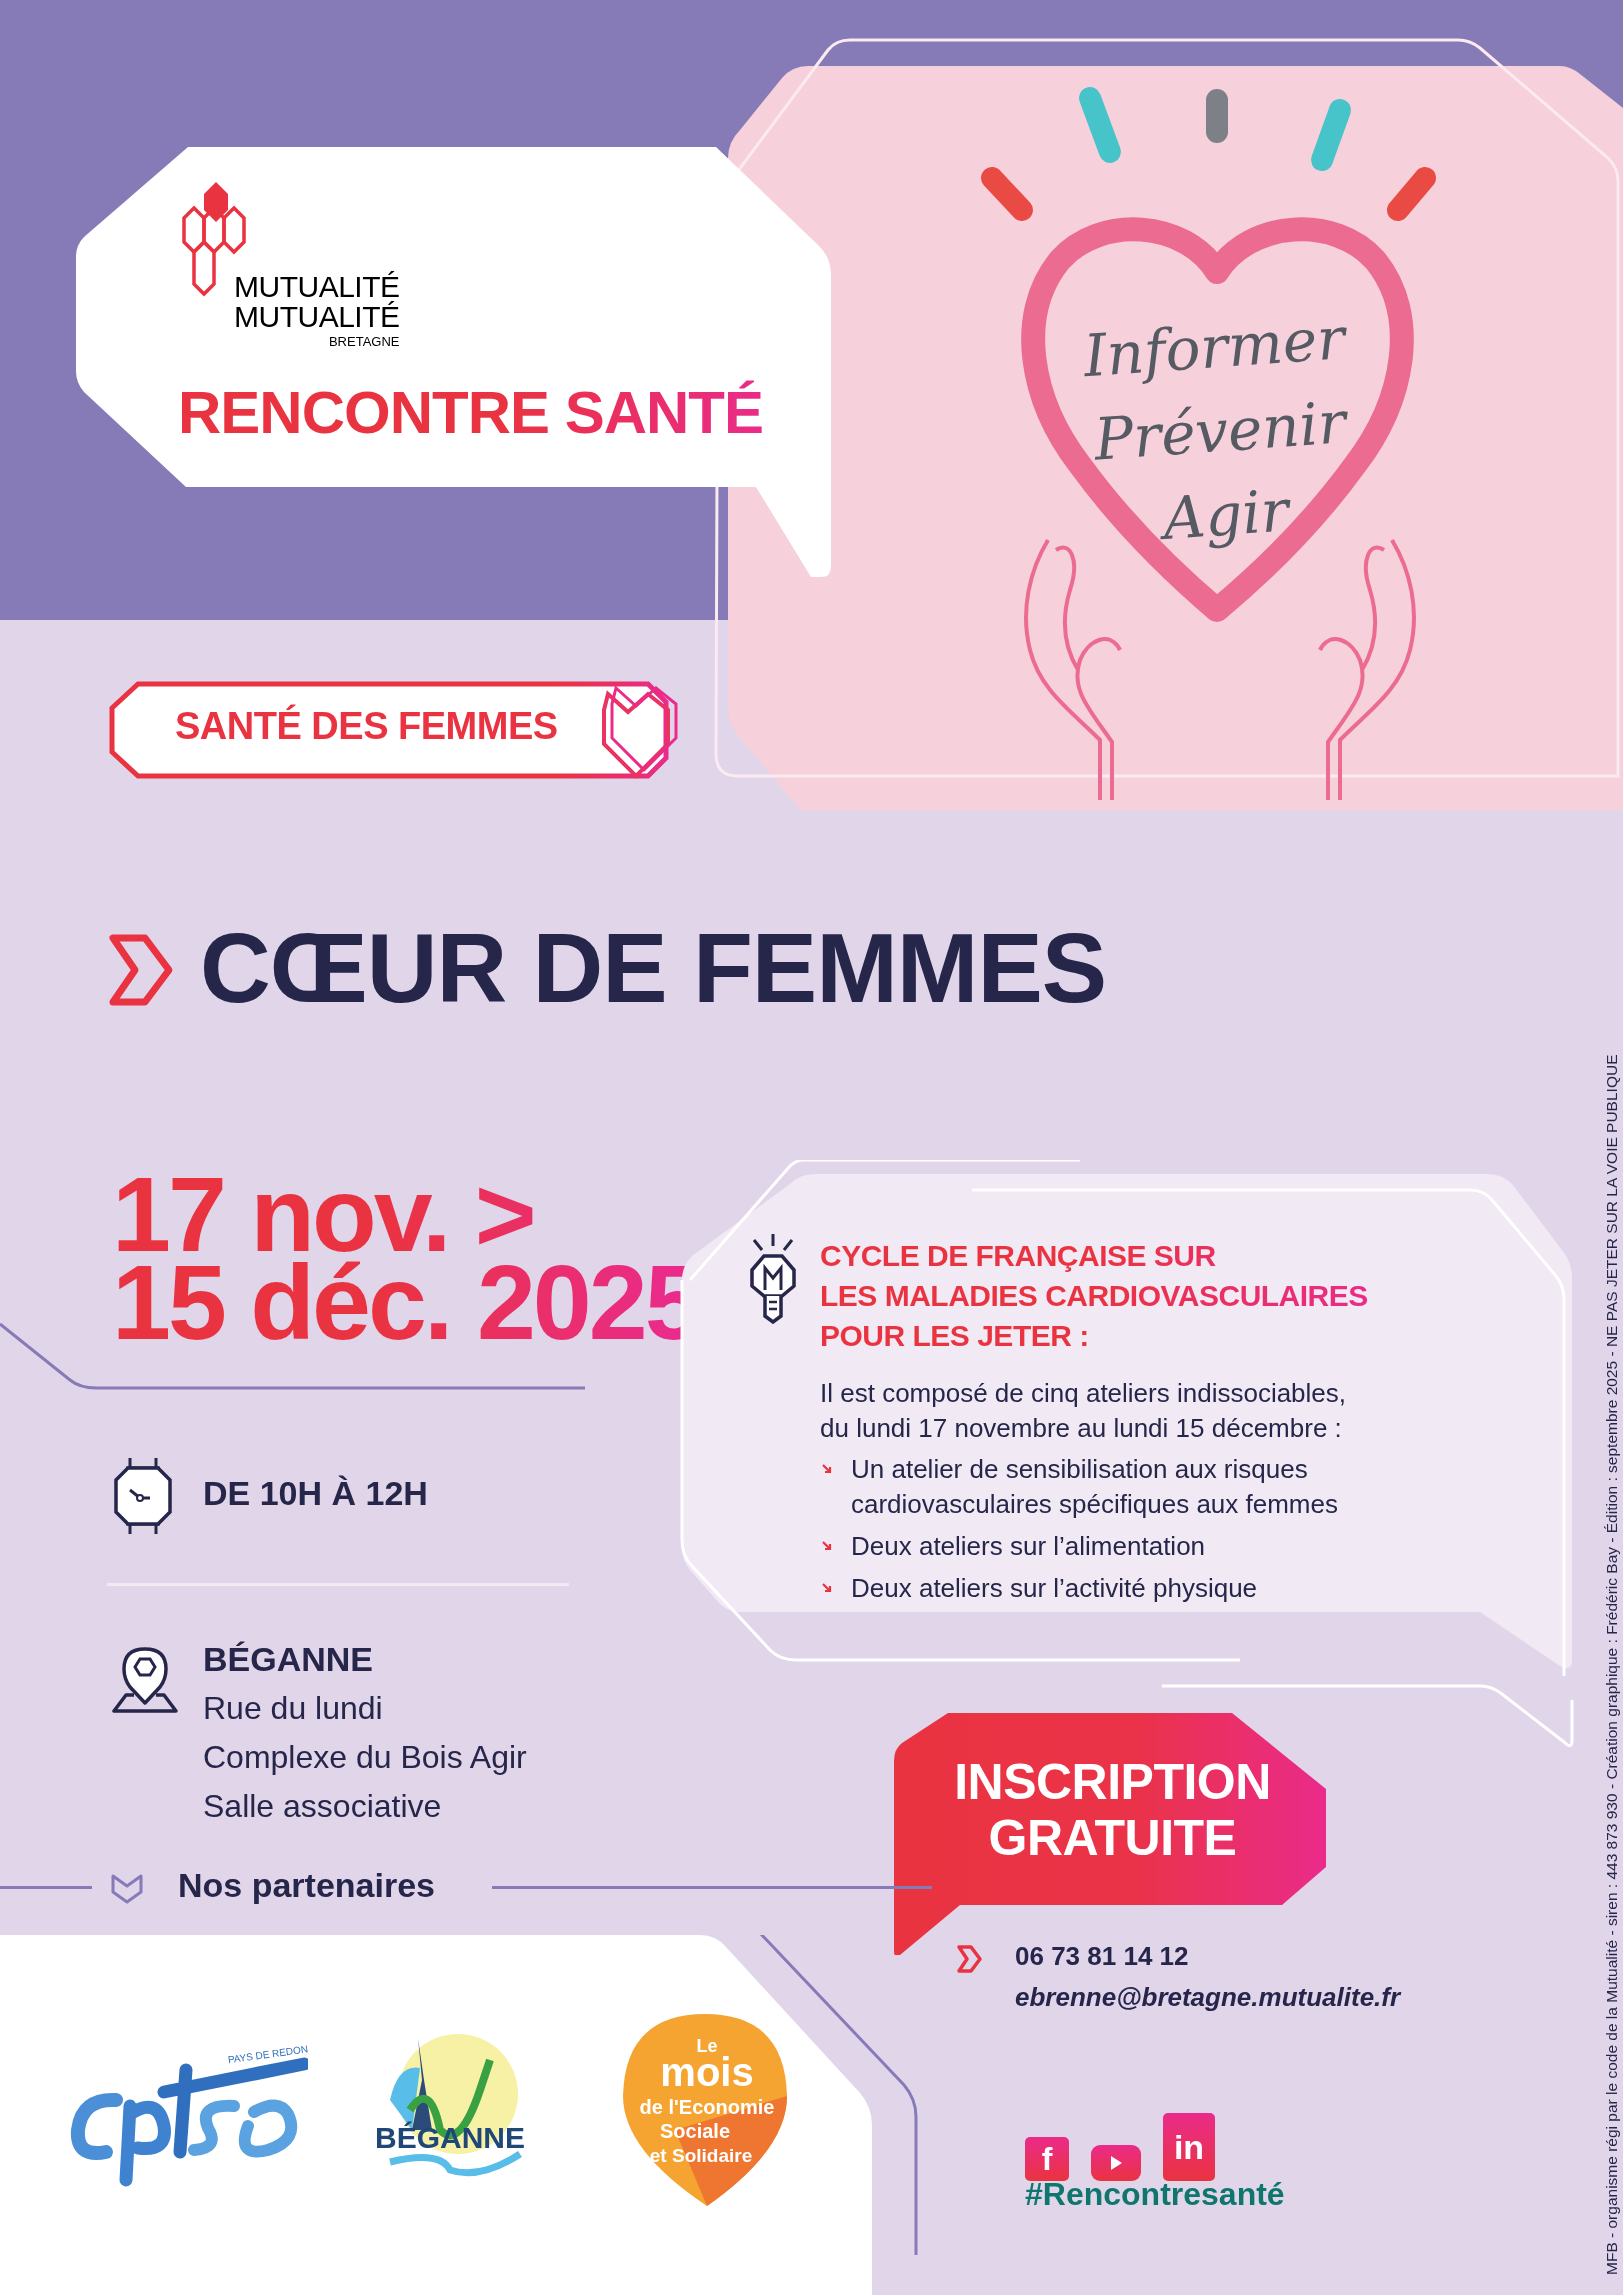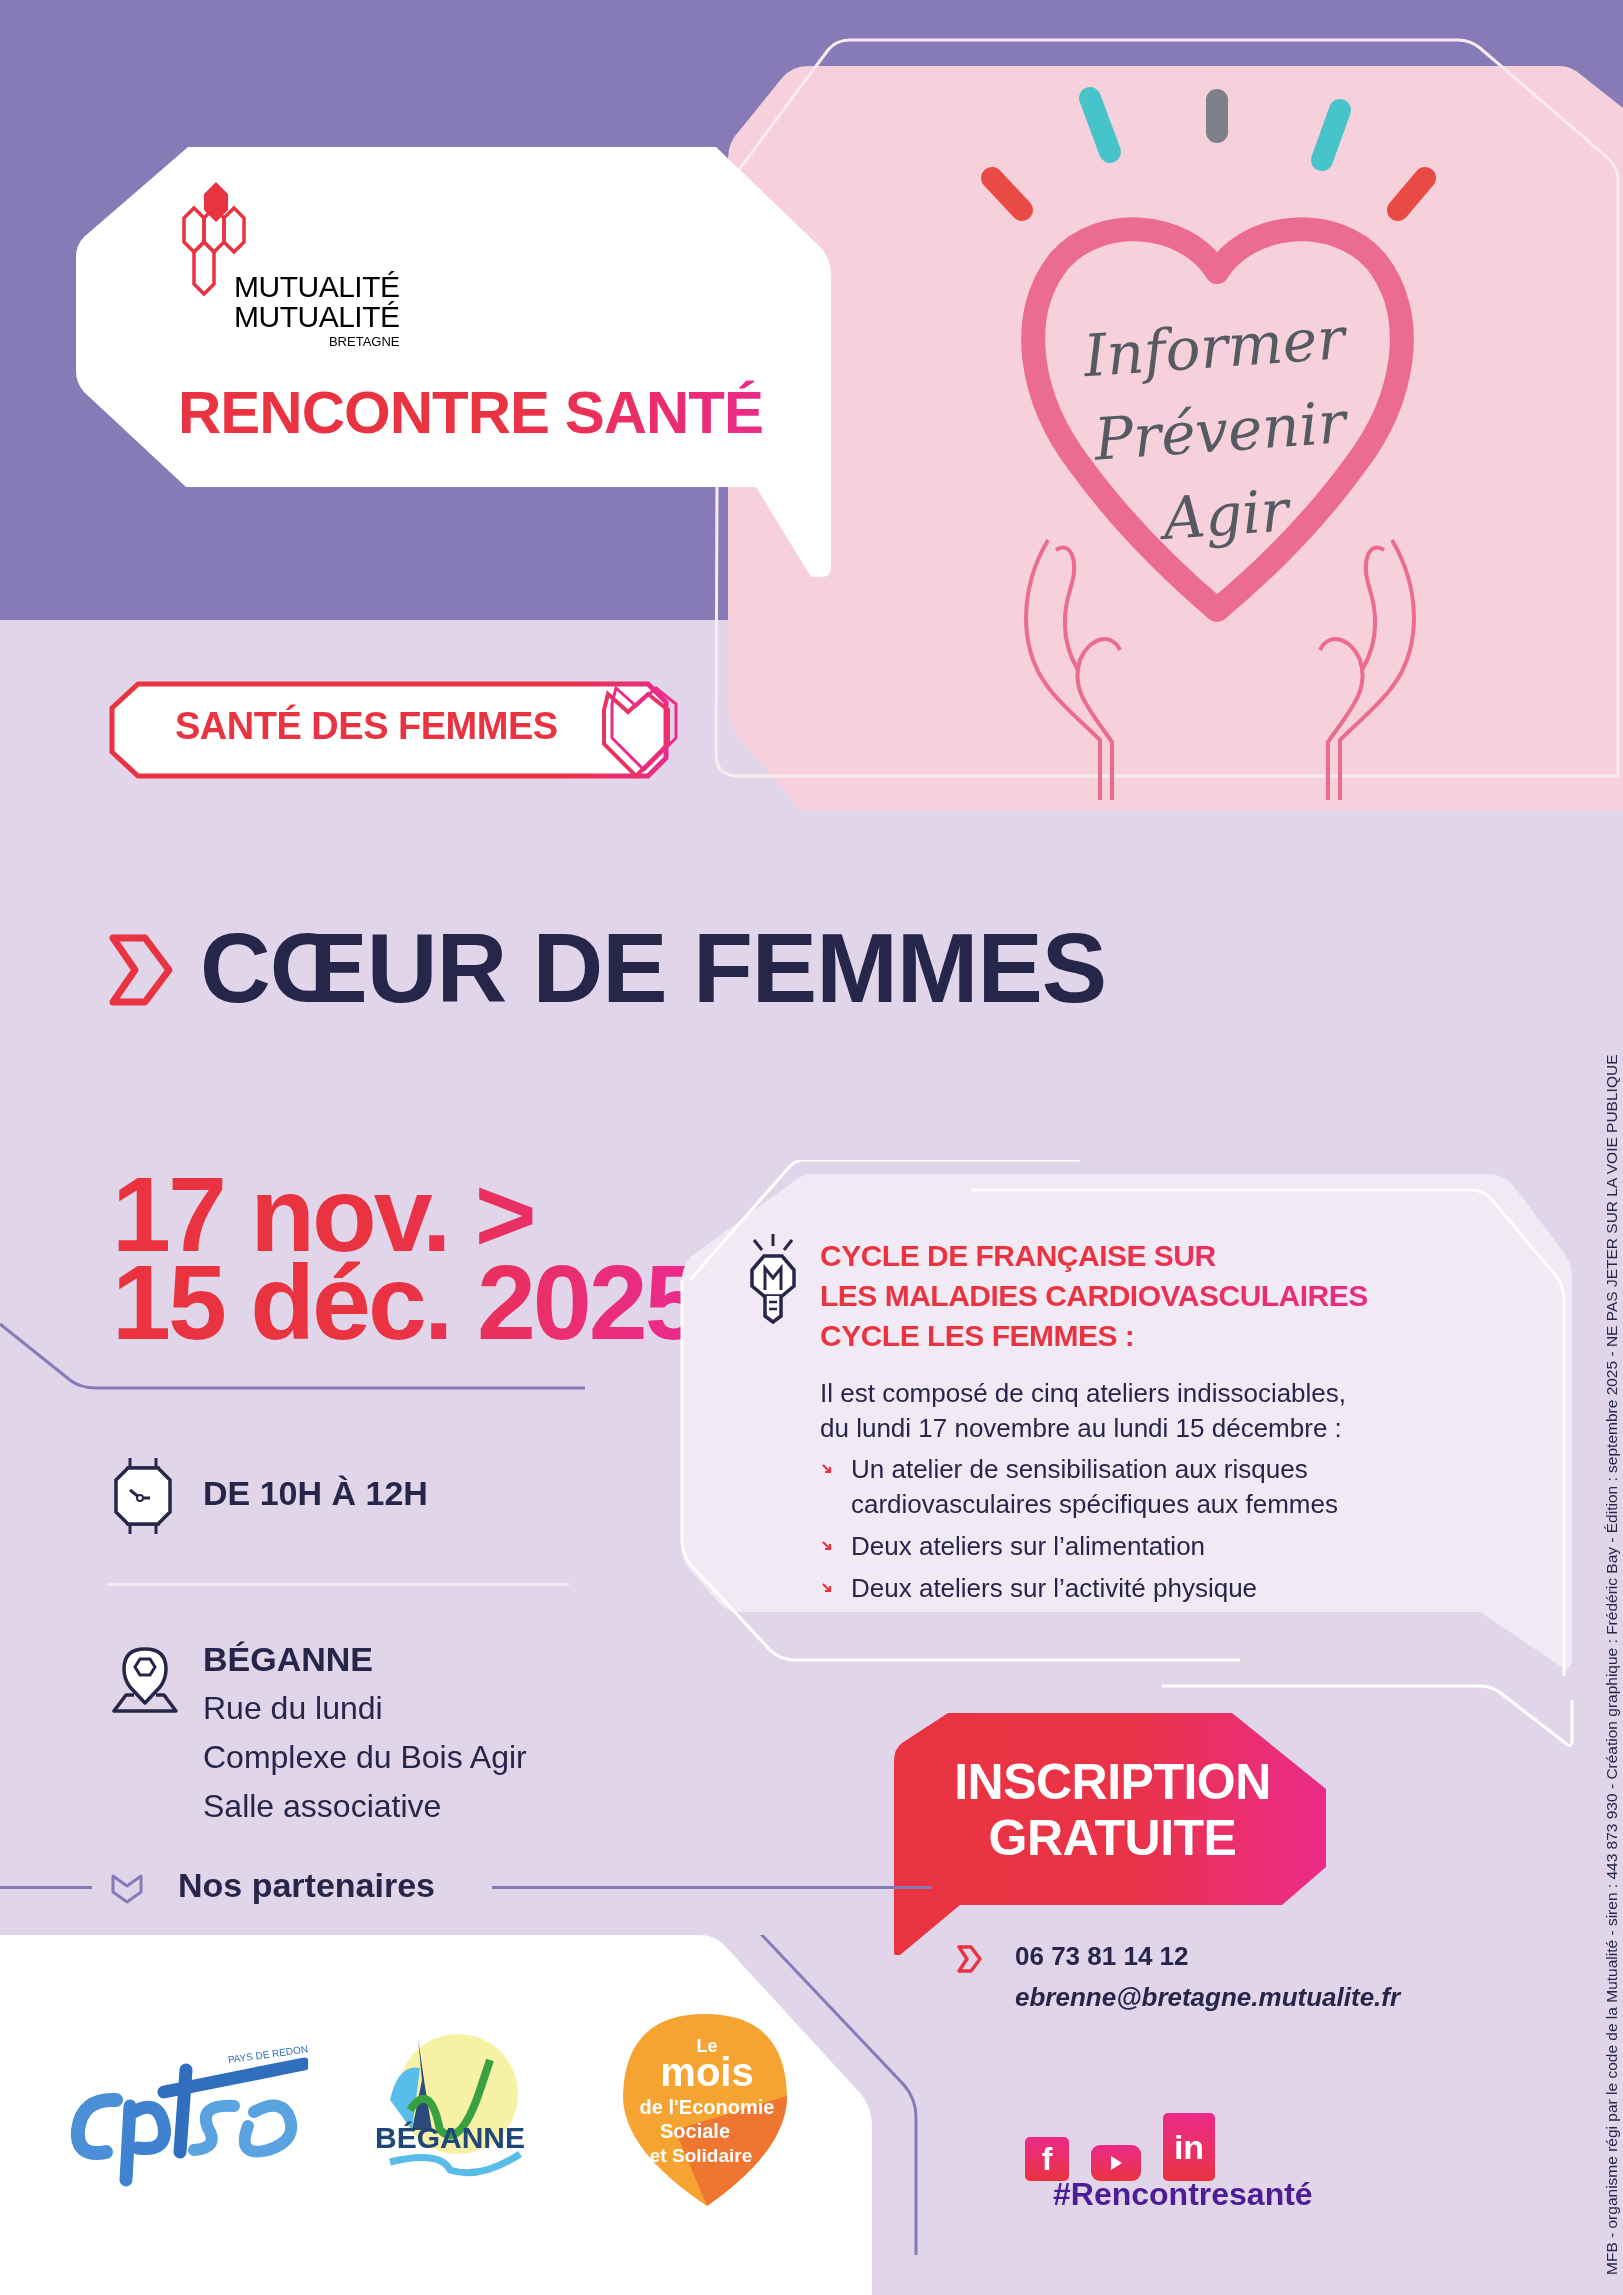--- a/index.html
+++ b/index.html
@@ -141,21 +141,21 @@
     
     .social { left: 1025px; top: 2113px; display: flex; gap: 22px; align-items: flex-end; }
     .social .ic {
       width: 44px; height: 44px; border-radius: 5px;
       background: linear-gradient(180deg, #ea2b8a 0%, #ea3340 100%);
       display: flex; align-items: center; justify-content: center;
       color: #fff; font-weight: bold; font-size: 32px;
     }
     .social .yt { width: 50px; height: 36px; border-radius: 9px; }
     .social .li { width: 52px; height: 68px; font-size: 34px; }
-    .hashtag { left: 1025px; top: 2176px; font-size: 32px; font-weight: bold; color: #4c1d95; margin-left: 28px; }
+    .hashtag { left: 1025px; top: 2176px; font-size: 32px; font-weight: bold; color: #0f766e; }
 
     
     .legal {
       left: 1603px; top: 2275px;
       transform-origin: left top; transform: rotate(-90deg);
       white-space: nowrap; font-size: 15.5px; color: #25264a;
       width: 1450px;
     }
   </style>
 </head>
@@ -279,21 +279,21 @@
   <line x1="6" y1="8" x2="14" y2="18" stroke="#25264a" stroke-width="3"></line>
   <line x1="44" y1="8" x2="36" y2="18" stroke="#25264a" stroke-width="3"></line>
   <path d="M16 24 L34 24 L46 38 L46 54 L34 64 L16 64 L4 54 L4 38 Z" fill="#fff" stroke="#25264a" stroke-width="3.5"></path>
   <path d="M17 58 L17 36 L25 46 L33 36 L33 58" fill="none" stroke="#25264a" stroke-width="3"></path>
   <path d="M17 64 L17 84 L25 90 L33 84 L33 64" fill="#fff" stroke="#25264a" stroke-width="3.5"></path>
   <path d="M21 70 L29 70 M21 77 L29 77" stroke="#25264a" stroke-width="2.5"></path>
 </svg>
 <div class="abs info-title">
   <span>CYCLE DE FRANÇAISE SUR</span>
   <span>LES MALADIES CARDIOVASCULAIRES</span>
-  <span>CYCLE LES FEMMES :</span>
+  <span>POUR LES JETER :</span>
 </div>
 <div class="abs info-intro">
   <span>Il est composé de cinq ateliers indissociables,</span>
   <span>du lundi 17 novembre au lundi 15 décembre :</span>
 </div>
 <ul class="abs info-list">
   <li>
     <svg class="bullet" viewBox="0 0 10 10">
         <path d="M1 1 L8 8 M8 3 L8 8 L3 8" stroke="#ea3340" stroke-width="2.2" fill="none"></path>
       </svg>

